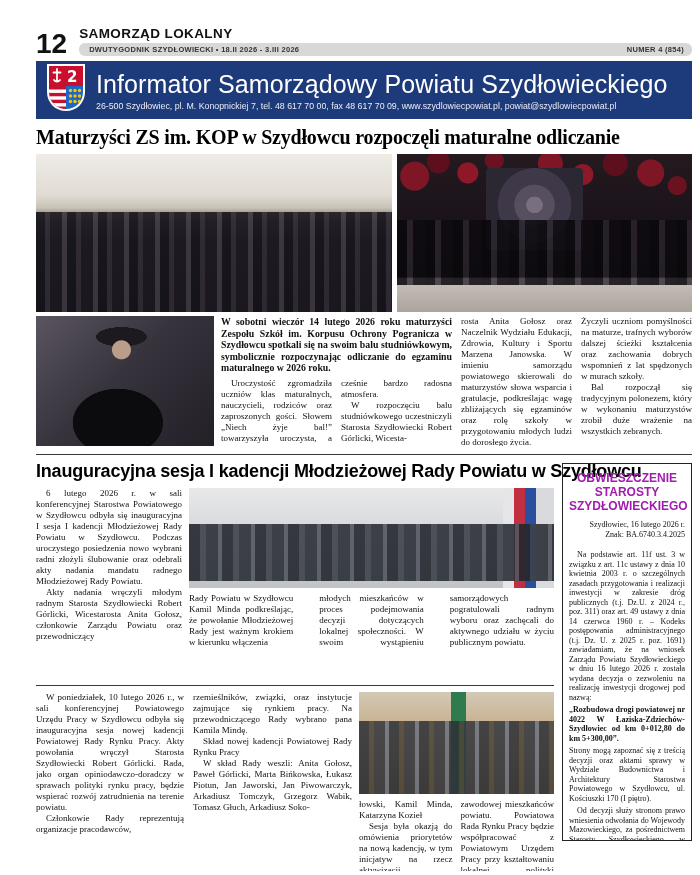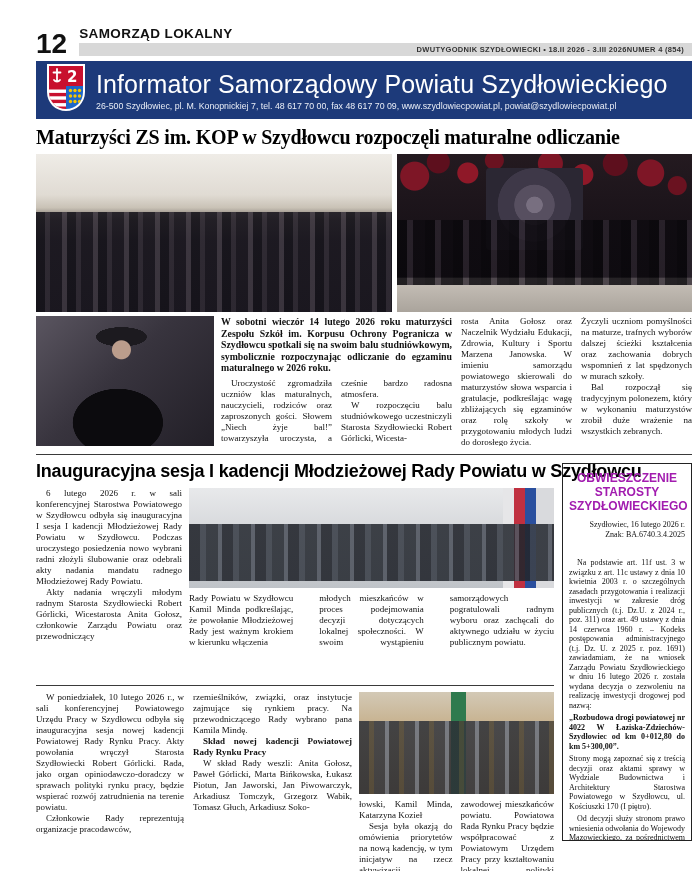--- a/index.html
+++ b/index.html
@@ -8,23 +8,23 @@
     width:700px; height:875px; overflow:hidden;
     font-family:"Liberation Serif", serif; color:#111;
   }
   .page { padding:26px 8px 0 36px; width:700px; }
 
   
   .masthead { display:flex; align-items:flex-end; gap:12px; }
   .pagenum { font-family:"Liberation Sans", sans-serif; font-weight:700; font-size:28px; line-height:.85; }
   .mast-right { flex:1; }
   .section-title { font-family:"Liberation Sans", sans-serif; font-weight:700; font-size:13.5px; letter-spacing:.4px; margin-bottom:2px; }
-  .strip { background:#d8d8d8; display:flex; justify-content:flex-end; align-items:center;
+  .strip { background:#d8d8d8; display:flex; justify-content:space-between; align-items:center;
            padding:2px 8px 2px 10px; font-family:"Liberation Sans", sans-serif;
-           font-size:7.5px; font-weight:700; color:#333; letter-spacing:.3px; }
+           font-size:7.5px; font-weight:700; color:#333; letter-spacing:.3px;border-radius:6px; }
 
   
   .banner { margin-top:5px; background:#1d3a7a; color:#fff; display:flex; align-items:center;
             gap:10px; padding:4px 10px; height:58px; }
   .crest { flex:0 0 auto; }
   .banner-text { flex:1; overflow:hidden; }
   .banner-title { font-family:"Liberation Sans", sans-serif; font-size:25px; font-weight:400;
                   white-space:nowrap; letter-spacing:.1px; }
   .banner-address { font-family:"Liberation Sans", sans-serif; font-size:8.8px; color:#e9edf6; margin-top:2px; white-space:nowrap; }
 
@@ -111,21 +111,21 @@
   .a3-right { flex:1; }
   .a3-below { display:flex; gap:8px; margin-top:5px; height:72px; overflow:hidden; }
   .a3-below .col { flex:1; }
 
   
   .notice { width:130px; border:1.5px solid #222; margin-top:8px; padding:7px 6px 6px; height:378px; overflow:hidden; }
   .notice-title { font-family:"Liberation Sans", sans-serif; font-weight:600; font-size:12px;
                   line-height:14px; text-align:center; margin-bottom:7px; color:#a21caf; }
   .notice-meta { font-size:8px; line-height:9.6px; text-align:right; }
   .notice .nt { font-size:8px; line-height:9.5px; text-align:justify; hyphens:auto; margin-top:3px; }
-  .notice .nt.first { margin-top:19px; text-indent:8px; }
+  .notice .nt.first { margin-top:11px; text-indent:8px; }
   .notice .nt.indent { text-indent:8px; }
 </style>
 </head>
 <body>
 
 <div class="page">
 
   <header class="masthead">
     <div class="pagenum">12</div>
     <div class="mast-right">
@@ -234,21 +234,21 @@
 
       <section class="a3">
         <div class="a3-left">
           <div class="a3-cols">
             <div class="bt col a3-c1">
               <p class="indent">W poniedziałek, 10 lutego 2026 r., w sali konferencyjnej Powiatowego Urzędu Pracy w Szydłowcu odbyła się inauguracyjna sesja nowej kadencji Powiatowej Rady Rynku Pracy. Akty powołania wręczył Starosta Szydłowiecki Robert Górlicki. Rada, jako organ opiniodawczo-doradczy w sprawach polityki rynku pracy, będzie wspierać rozwój zatrudnienia na terenie powiatu.</p>
               <p>Członkowie Rady reprezentują organizacje pracodawców,</p>
             </div>
             <div class="bt col a3-c2">
               <p>rzemieślników, związki, oraz instytucje zajmujące się rynkiem pracy. Na przewodniczącego Rady wybrano pana Kamila Mindę.</p>
-              <p class="indent" style="font-weight:700">Skład nowej kadencji Powiatowej Rady Rynku Pracy</p>
+              <p class="indent" style="font-weight:400">Skład nowej kadencji Powiatowej Rady Rynku Pracy</p>
               <p>W skład Rady weszli: Anita Gołosz, Paweł Górlicki, Marta Bińkowska, Łukasz Piotun, Jan Jaworski, Jan Piwowarczyk, Arkadiusz Tomczyk, Grzegorz Wabik, Tomasz Głuch, Arkadiusz Soko-</p>
             </div>
           </div>
         </div>
         <div class="a3-right">
           <div class="photo ph-labor"></div>
           <div class="a3-below">
             <div class="bt col">
               <p>łowski, Kamil Minda, Katarzyna Kozieł</p>
               <p>Sesja była okazją do omówienia priorytetów na nową kadencję, w tym inicjatyw na rzecz aktywizacji</p>

